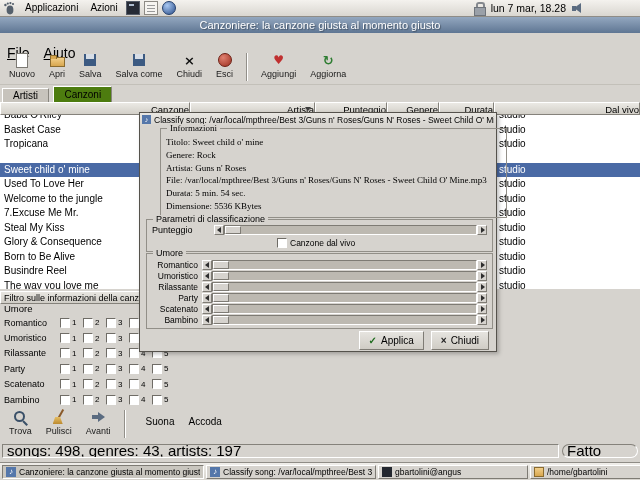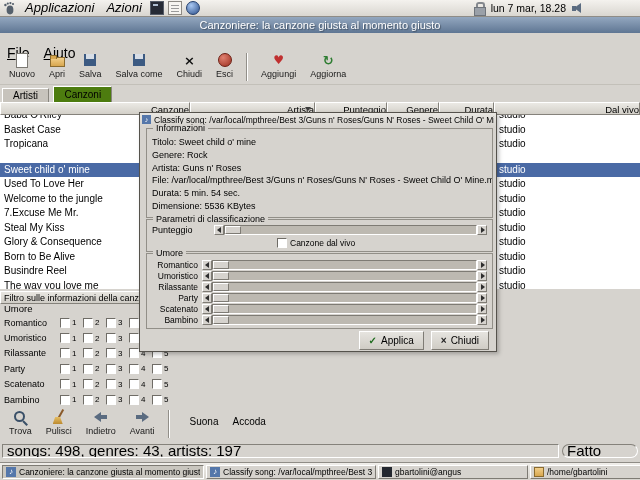--- a/index.html
+++ b/index.html
@@ -4,21 +4,21 @@
 <style>
   html,body{margin:0;padding:0;}
   body{width:640px;height:480px;font-family:"Liberation Sans",sans-serif;}
   .screen{position:relative;width:640px;height:480px;background:#d6d3ce;overflow:hidden;color:#000;}
 
   
   .top-panel{position:absolute;left:0;top:0;width:640px;height:17px;box-sizing:border-box;
     background:linear-gradient(#f4f2ee,#d9d6d0);border-bottom:1px solid #8f8c86;
     display:flex;align-items:center;padding:0 3px 0 2px;}
   .foot{width:14px;height:14px;margin-right:3px;flex:none;}
-  .pmenu{font-size:13px;line-height:16px;padding:0 6px;font-style:italic;}
+  .pmenu{font-size:10px;line-height:16px;padding:0 6px;}
   .launch{width:14px;height:14px;margin:0 2px;position:relative;flex:none;box-sizing:border-box;}
   .l-term{background:#262b36;border:1px solid #555c68;}
   .l-term::before{content:'';position:absolute;left:2px;top:2px;width:5px;height:2px;background:#aebdd0;}
   .l-edit{background:#f6f4f0;border:1px solid #8d8a84;}
   .l-edit::before{content:'';position:absolute;left:2px;top:3px;right:2px;height:7px;
     background:repeating-linear-gradient(#9a9a9a 0 1px,transparent 1px 3px);}
   .l-globe{border-radius:50%;background:radial-gradient(circle at 35% 30%,#a9c8f2,#2c4f8a);border:1px solid #24406e;}
   .spacer{flex:1;}
   .l-lock{width:13px;height:14px;position:relative;flex:none;}
   .l-lock::before{content:'';position:absolute;left:3px;top:1px;width:5px;height:5px;border:2px solid #84888e;border-bottom:none;border-radius:3px 3px 0 0;}
@@ -124,21 +124,21 @@
 
   
   .dialog{position:absolute;left:139px;top:112px;width:358px;height:240px;background:#d6d3ce;
     border:1px solid #55524c;box-shadow:2px 2px 4px rgba(0,0,0,.25);z-index:20;box-sizing:border-box;}
   .dlg-title{height:13px;display:flex;align-items:center;padding:0 2px;font-size:8.5px;overflow:hidden;white-space:nowrap;
     background:linear-gradient(#e9e7e2,#d6d3ce);}
   .dlg-ic{width:9px;height:9px;background:#5577aa;color:#fff;font-size:7px;line-height:9px;text-align:center;margin-right:3px;flex:none;}
   .dlg-title-text{overflow:hidden;}
   .frame{position:absolute;border:1px solid #928f88;}
   .legend{position:absolute;top:-5px;left:6px;background:#d6d3ce;padding:0 3px;font-size:9px;line-height:9px;white-space:nowrap;}
-  .f-info{left:6px;top:15px;width:345px;height:88px;}
+  .f-info{left:20px;top:15px;width:345px;height:88px;font-family:Liberation Serif, serif;}
   .info-lines{padding:7px 0 0 5px;overflow:hidden;}
   .iline{font-size:9px;line-height:12.8px;white-space:nowrap;overflow:hidden;}
   .f-params{left:6px;top:106px;width:345px;height:31px;}
   .prow{position:absolute;left:5px;top:5px;right:5px;display:flex;align-items:center;}
   .plabel{width:62px;font-size:9px;flex:none;}
   .lrow{position:absolute;left:130px;top:18px;display:flex;align-items:center;gap:3px;font-size:8.5px;}
   .f-mood{left:6px;top:140px;width:345px;height:74px;}
   .mood-rows{padding-top:5px;}
   .srow{display:flex;align-items:center;height:11px;padding:0 5px;}
   .slabel{width:50px;text-align:right;padding-right:4px;font-size:8.5px;flex:none;box-sizing:border-box;overflow:hidden;white-space:nowrap;}
@@ -390,24 +390,20 @@
   <div class="btoolbar">
       <div class="tbtn">
         <span class="ic ic-search"></span>
         <span class="tlabel">Trova</span>
       </div>
       <div class="tbtn">
         <span class="ic ic-broom"></span>
         <span class="tlabel">Pulisci</span>
       </div>
       <div class="tbtn">
-        <span class="ic ic-arrow-l"></span>
-        <span class="tlabel">Indietro</span>
-      </div>
-      <div class="tbtn">
         <span class="ic ic-arrow-r"></span>
         <span class="tlabel">Avanti</span>
       </div>
       <span class="tsep"></span>
       <span class="playbtn">Suona</span>
       <span class="playbtn">Accoda</span>
     </div>
 
   <div class="statusbar">
     <div class="sbox sb1">songs: 498, genres: 43, artists: 197</div>

